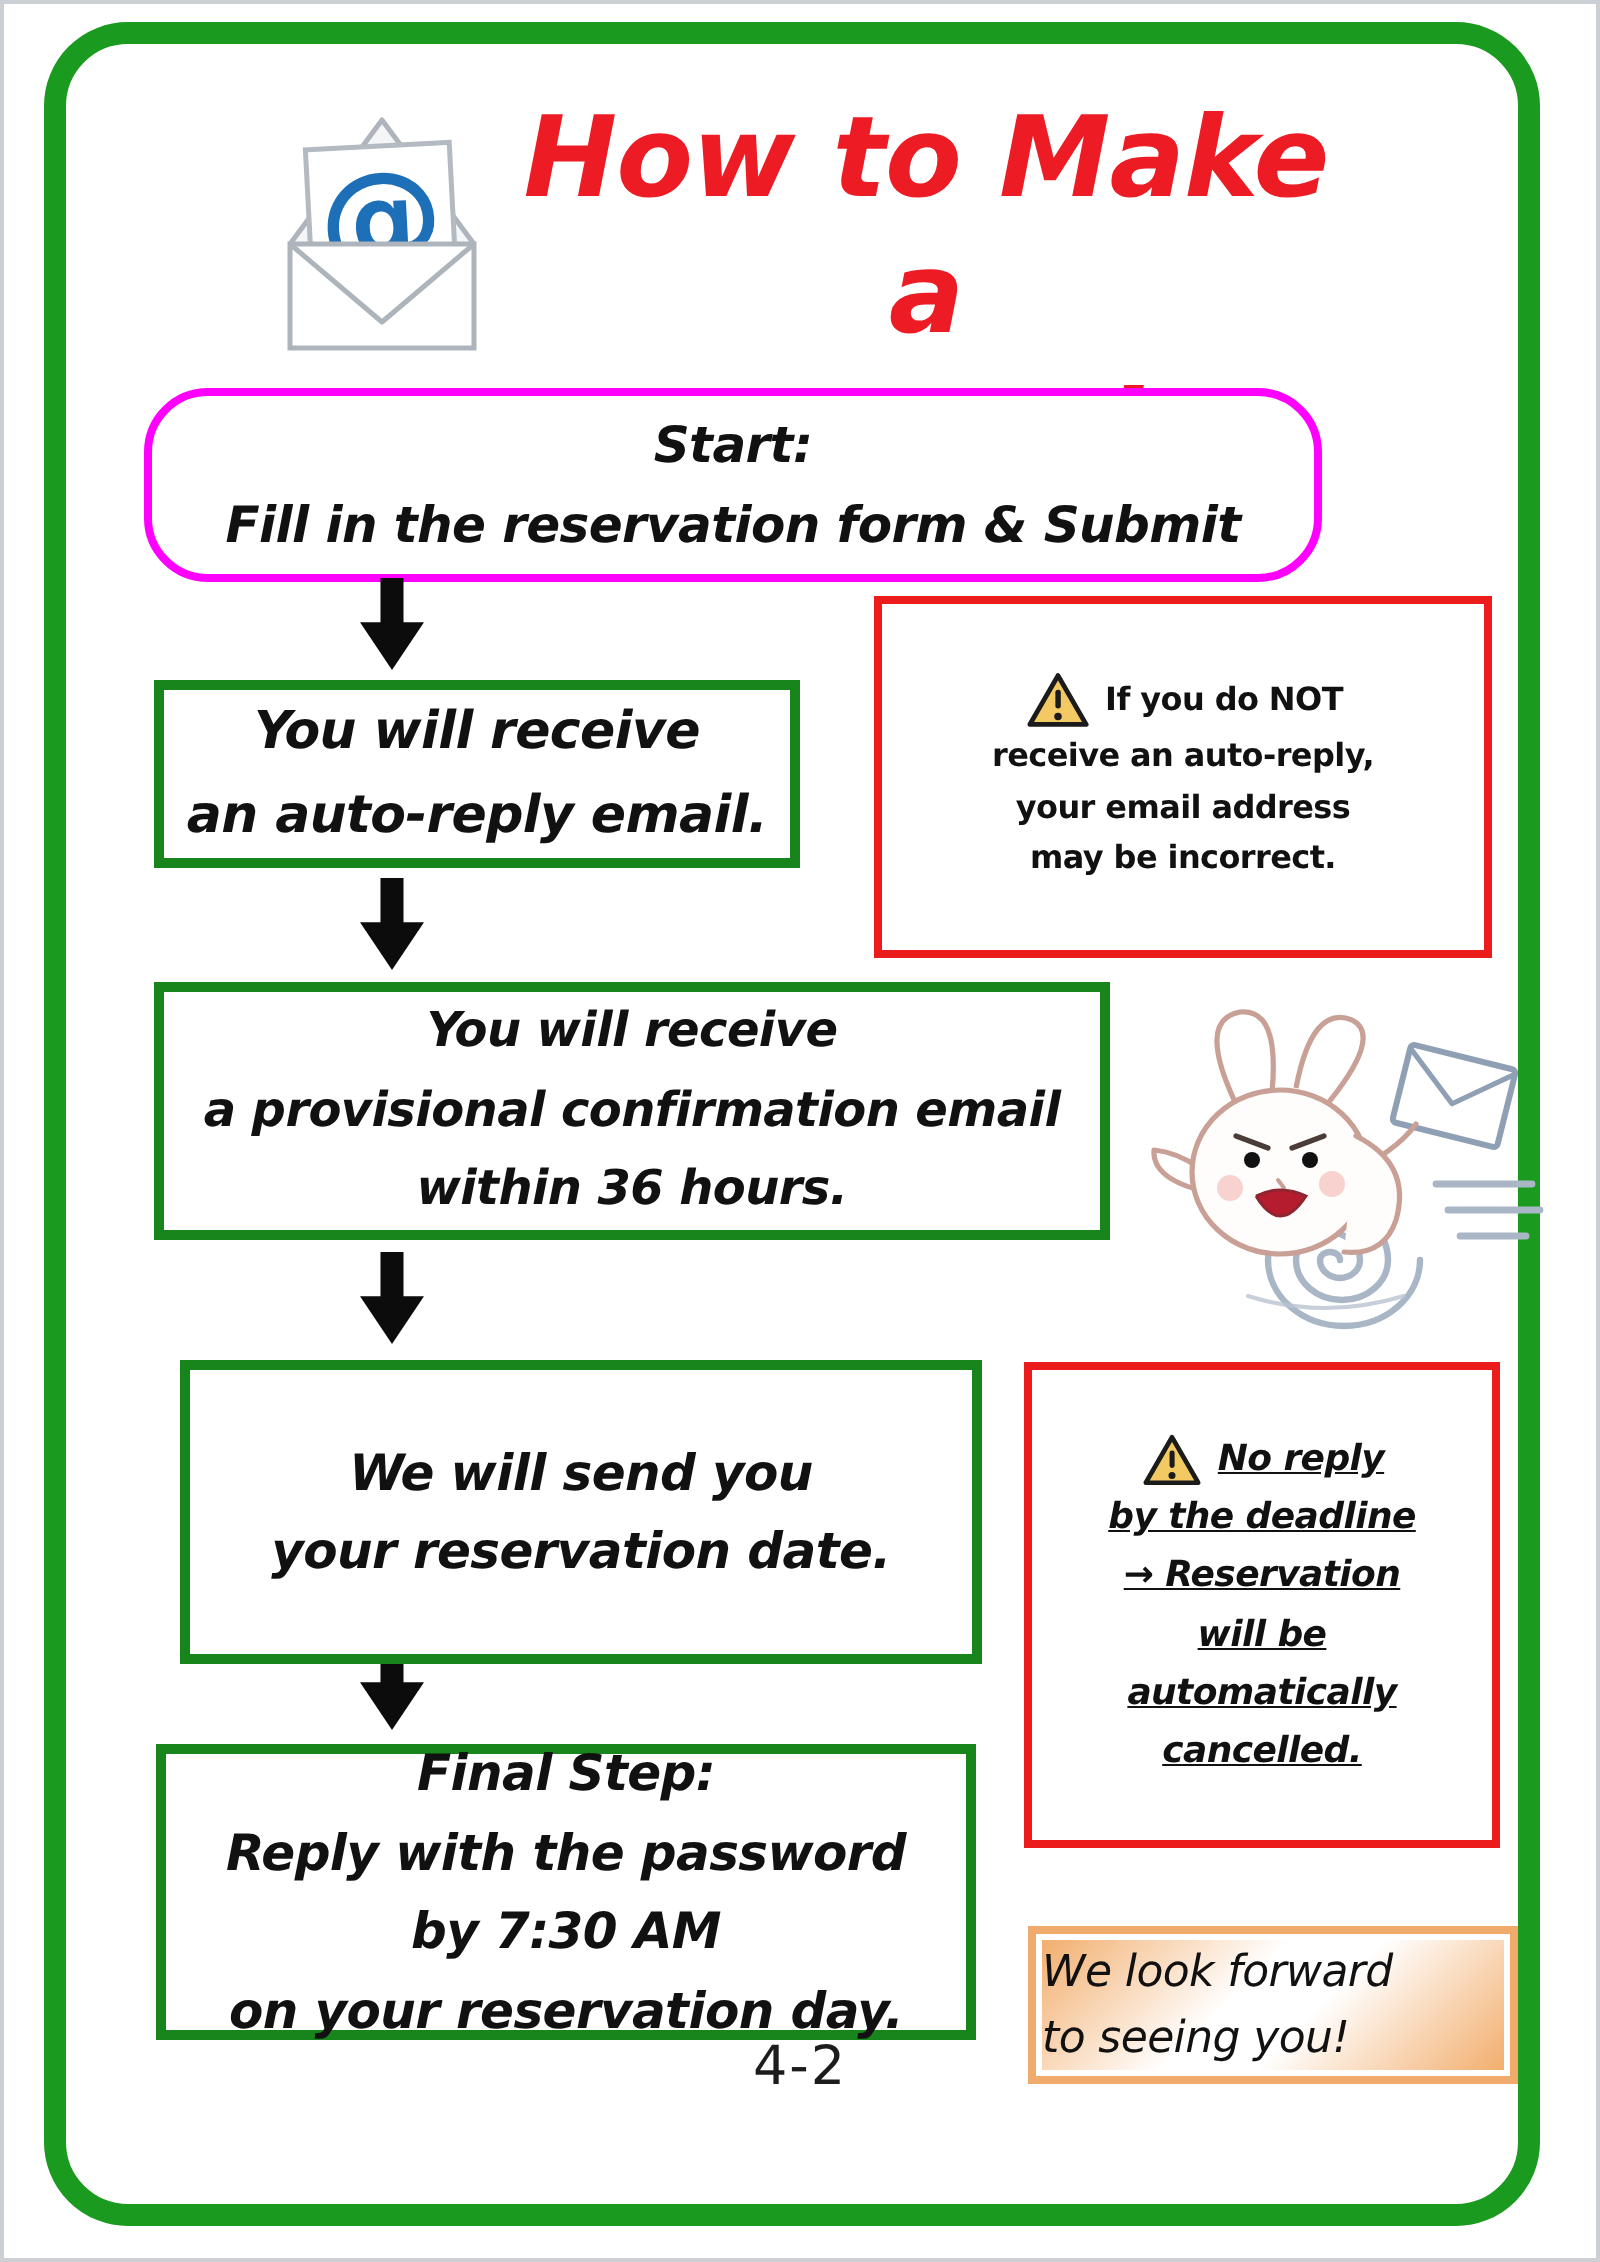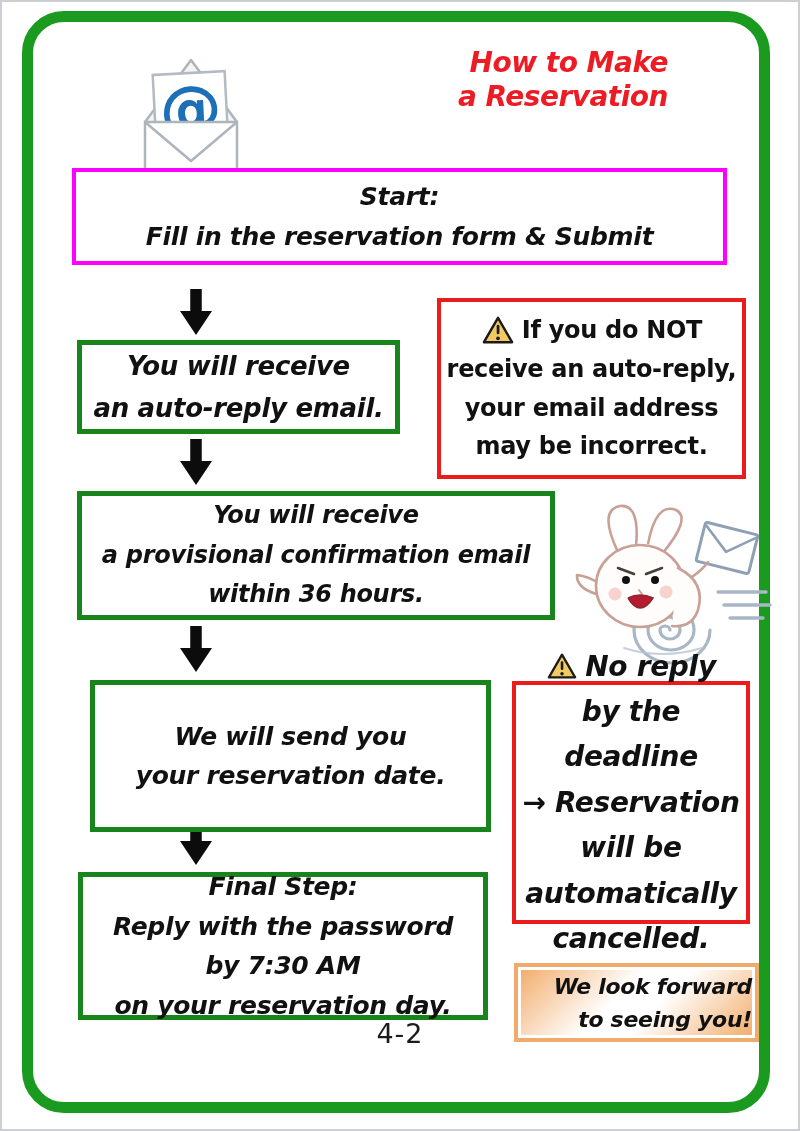--- a/index.html
+++ b/index.html
@@ -21,49 +21,49 @@
   .box{
     display:flex;flex-direction:column;justify-content:center;align-items:center;
     text-align:center;background:#fff;
     font-weight:bold;color:#111;letter-spacing:-0.3px;
   }
   .italic{font-style:italic;}
   .green-box{border:5px solid var(--green,#17851b);}
   .red-box{border:4px solid var(--red,#ec1c1c);}
   .magenta-box{border:4px solid var(--magenta,#ff00ff);}
   .title{
-    left:258px;top:46px;width:410px;text-align:right;
-    color:var(--title_red,#ed1c24);font-size:28px;font-weight:bold;font-style:italic;
+    left:258px;top:46px;width:410px;text-align:center;
+    color:var(--title_red,#ed1c24);font-size:56px;font-weight:bold;font-style:italic;
     line-height:1.22;letter-spacing:-0.5px;
   }
   .arrow{
     background:#0c0c0c;width:32px;height:46px;
     clip-path:polygon(32% 0,68% 0,68% 48%,100% 48%,50% 100%,0 48%,32% 48%);
   }
   .warn-line{display:flex;align-items:center;justify-content:center;gap:7px;}
   .warn-line svg{flex:0 0 auto;}
   .orange-box{
     border:4px solid var(--orange,#efaa6c);background:#fff;padding:3px;
   }
   .orange-inner{
     width:100%;height:100%;box-sizing:border-box;
     background:linear-gradient(135deg,#f2ae6e 0%,#ffffff 42%,#ffffff 58%,#f2ae6e 100%);
-    display:flex;flex-direction:column;justify-content:center;align-items:flex-end;
-    text-align:center;font-weight:bold;font-style:italic;color:#111;
+    display:flex;flex-direction:column;justify-content:center;align-items:flex-start;
+    text-align:center;font-weight:normal;font-style:italic;color:#111;
     font-size:22px;line-height:1.5;letter-spacing:-0.3px;
   }
   .pagenum{
     left:0;top:1018px;width:800px;text-align:center;color:#1c1c1c;
     font-size:27px;letter-spacing:1px;
   }
   .f25{font-size:25px;line-height:1.58;}
   .f26{font-size:26px;line-height:1.62;}
   .f24{font-size:24px;line-height:1.66;}
-  .f23{font-size:28px;line-height:1.62;}
-  .f22{font-size:24px;line-height:1.62;}
+  .f23{font-size:18px;line-height:1.62;text-decoration:underline;}
+  .f22{font-size:16px;line-height:1.62;}
 </style>
 </head>
 <body>
 
 <div class="page-edge"></div>
 <div class="frame"></div>
 
 <div class="abs" style="left:134px;top:40px;width:114px;height:140px;">
   <svg width="114" height="140" viewBox="0 0 114 140">
     <path d="M11 82 L57 20 L103 82" fill="#f3f5f6" stroke="#aeb4bb" stroke-width="2.5" stroke-linejoin="round"></path>
@@ -74,21 +74,21 @@
     <polygon points="11,82 103,82 103,134 11,134" fill="#ffffff" stroke="#aeb4bb" stroke-width="2.5"></polygon>
     <path d="M11 82 L57 121 L103 82" fill="none" stroke="#aeb4bb" stroke-width="2.5" stroke-linejoin="round"></path>
   </svg>
 </div>
 
 <div class="abs title">
   <div>How to Make</div>
   <div>a Reservation</div>
 </div>
 
-<div class="abs box magenta-box italic f25" style="left:72px;top:168px;width:655px;height:97px;">
+<div class="abs box magenta-box italic f25" style="left:72px;top:194px;width:589px;height:97px;border-radius:32px;">
   <div>Start:</div>
   <div>Fill in the reservation form &amp; Submit</div>
 </div>
 
 <div class="abs arrow" style="left:180px;top:289px;"></div>
 <div class="abs arrow" style="left:180px;top:439px;"></div>
 <div class="abs arrow" style="left:180px;top:626px;"></div>
 <div class="abs arrow" style="left:180px;top:819px;"></div>
 
 <div class="abs box green-box italic f26" style="left:77px;top:340px;width:323px;height:94px;">

